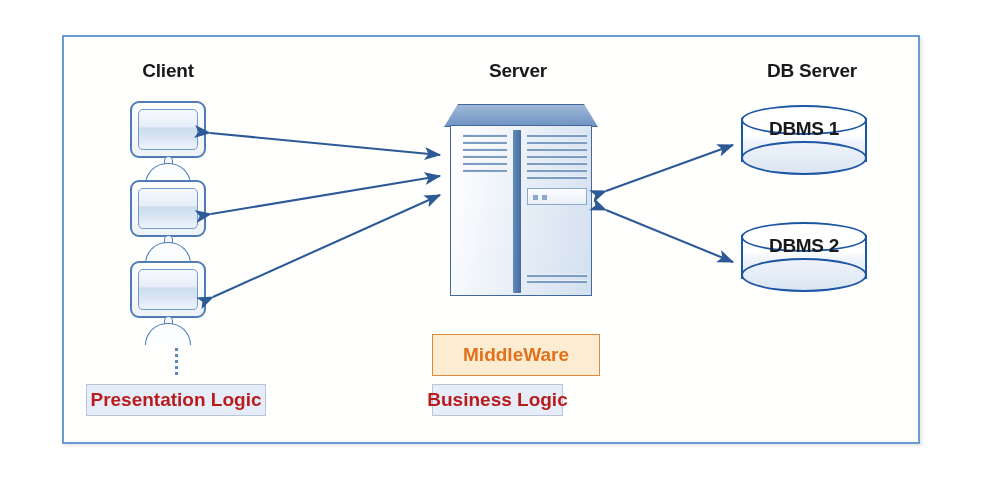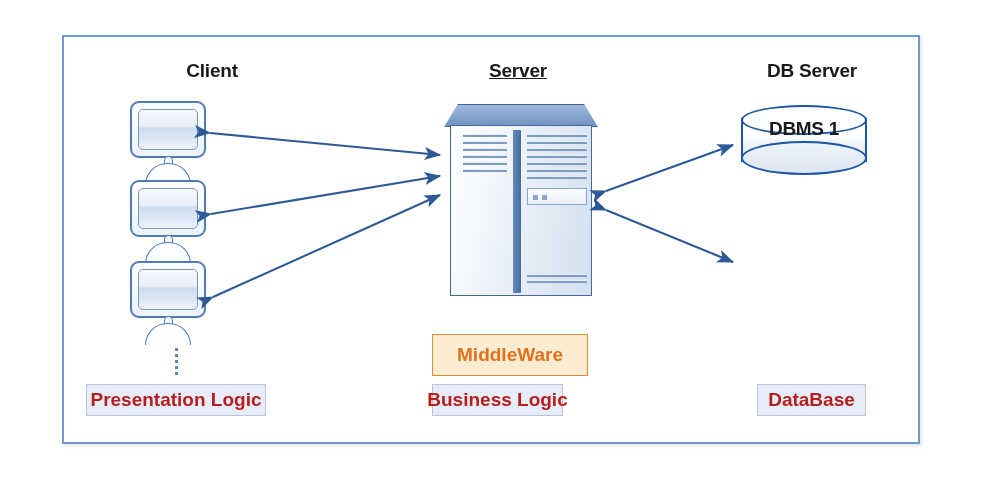--- a/index.html
+++ b/index.html
@@ -8,22 +8,22 @@
   #stage{position:relative;width:985px;height:483px;background:#ffffff;}
 
   
   #frame{position:absolute;left:62px;top:35px;width:858px;height:409px;
          border:2px solid #6b9ad4;background:#fffffe;
          box-shadow:2px 2px 3px rgba(0,0,0,.10);box-sizing:border-box;}
 
   
   .heading{position:absolute;font-weight:bold;font-size:19px;color:#1a1a1a;
            letter-spacing:-.2px;white-space:nowrap;}
-  #h-client{left:168px;top:60px;transform:translateX(-50%);margin-left:44px;}
-  #h-server{left:518px;top:60px;transform:translateX(-50%);text-decoration:underline;}
+  #h-client{left:168px;top:60px;transform:translateX(-50%);}
+  #h-server{left:518px;top:60px;transform:translateX(-50%);}
   #h-dbserver{left:812px;top:60px;transform:translateX(-50%);text-align:center;}
 
   
   .monitor{position:absolute;width:76px;height:70px;}
   .mon-outer{position:absolute;left:0;top:0;width:76px;height:57px;
              border:2px solid #4f7cb5;border-radius:9px;
              background:linear-gradient(#ffffff,#eef3fa);box-sizing:border-box;}
   .mon-screen{position:absolute;left:6px;top:6px;right:6px;bottom:6px;
               border:1px solid #6f9bd0;border-radius:5px;box-sizing:border-box;
               background:linear-gradient(180deg,#f7fafd 0%,#e7eef8 42%,
@@ -86,21 +86,21 @@
              font-weight:bold;font-size:19px;color:#1a1a1a;letter-spacing:-.3px;}
   #db1{left:741px;top:105px;}
   #db2{left:741px;top:222px;}
 
   
   .tagbox{position:absolute;display:flex;align-items:center;justify-content:center;
           font-weight:bold;box-sizing:border-box;white-space:nowrap;}
   .tag-blue{background:#e6edf8;border:1px solid #b9c6da;color:#b91c1c;font-size:19px;}
   .tag-orange{background:#fbecd2;border:1.5px solid #e08a3c;color:#e2711c;font-size:19px;}
   #tag-presentation{left:86px;top:384px;width:180px;height:32px;}
-  #tag-middleware{left:432px;top:334px;width:156px;height:42px;}
+  #tag-middleware{left:432px;top:334px;width:168px;height:42px;}
   #tag-business{left:432px;top:384px;width:131px;height:32px;}
   #tag-database{left:757px;top:384px;width:109px;height:32px;}
 
   svg#arrows{position:absolute;left:0;top:0;width:985px;height:483px;
              pointer-events:none;}
 </style>
 </head>
 <body>
 
 <div id="stage">
@@ -164,35 +164,40 @@
           <i></i>
       </div>
     </div>
   </div>
 
   <div class="cyl" id="db1">
     <div class="cyl-body"></div>
     <div class="cyl-bot"></div>
     <div class="cyl-top"></div>
     <div class="cyl-label">DBMS 1</div>
+  </div>
+  <div class="cyl" id="db2">
+    <div class="cyl-body"></div>
+    <div class="cyl-bot"></div>
+    <div class="cyl-top"></div>
+    <div class="cyl-label">DBMS 2</div>
   </div>
 
   <svg id="arrows" viewBox="0 0 985 483">
     <defs>
       <marker id="ah" markerWidth="9" markerHeight="9" refX="7.4" refY="3.1" orient="auto" markerUnits="strokeWidth">
         <path d="M0,0 L8,3.1 L0,6.2 L1.9,3.1 z" fill="#2d5a96"></path>
       </marker>
     </defs>
     <g stroke="#2d5a96" stroke-width="2.1" fill="none" marker-start="url(#ah)" marker-end="url(#ah)">
       <line x1="210" y1="133" x2="440" y2="155"></line>
       <line x1="211" y1="214" x2="440" y2="176"></line>
       <line x1="213" y1="297" x2="440" y2="195"></line>
       <line x1="606" y1="191" x2="733" y2="145"></line>
       <line x1="606" y1="210" x2="733" y2="262"></line>
     </g>
   </svg>
 
   <div class="tagbox tag-blue" id="tag-presentation">Presentation Logic</div>
   <div class="tagbox tag-orange" id="tag-middleware">MiddleWare</div>
   <div class="tagbox tag-blue" id="tag-business">Business Logic</div>
-  <div class="tagbox tag-blue" id="tag-database">DataBase</div>
 
 </div>
 
 </body></html>

